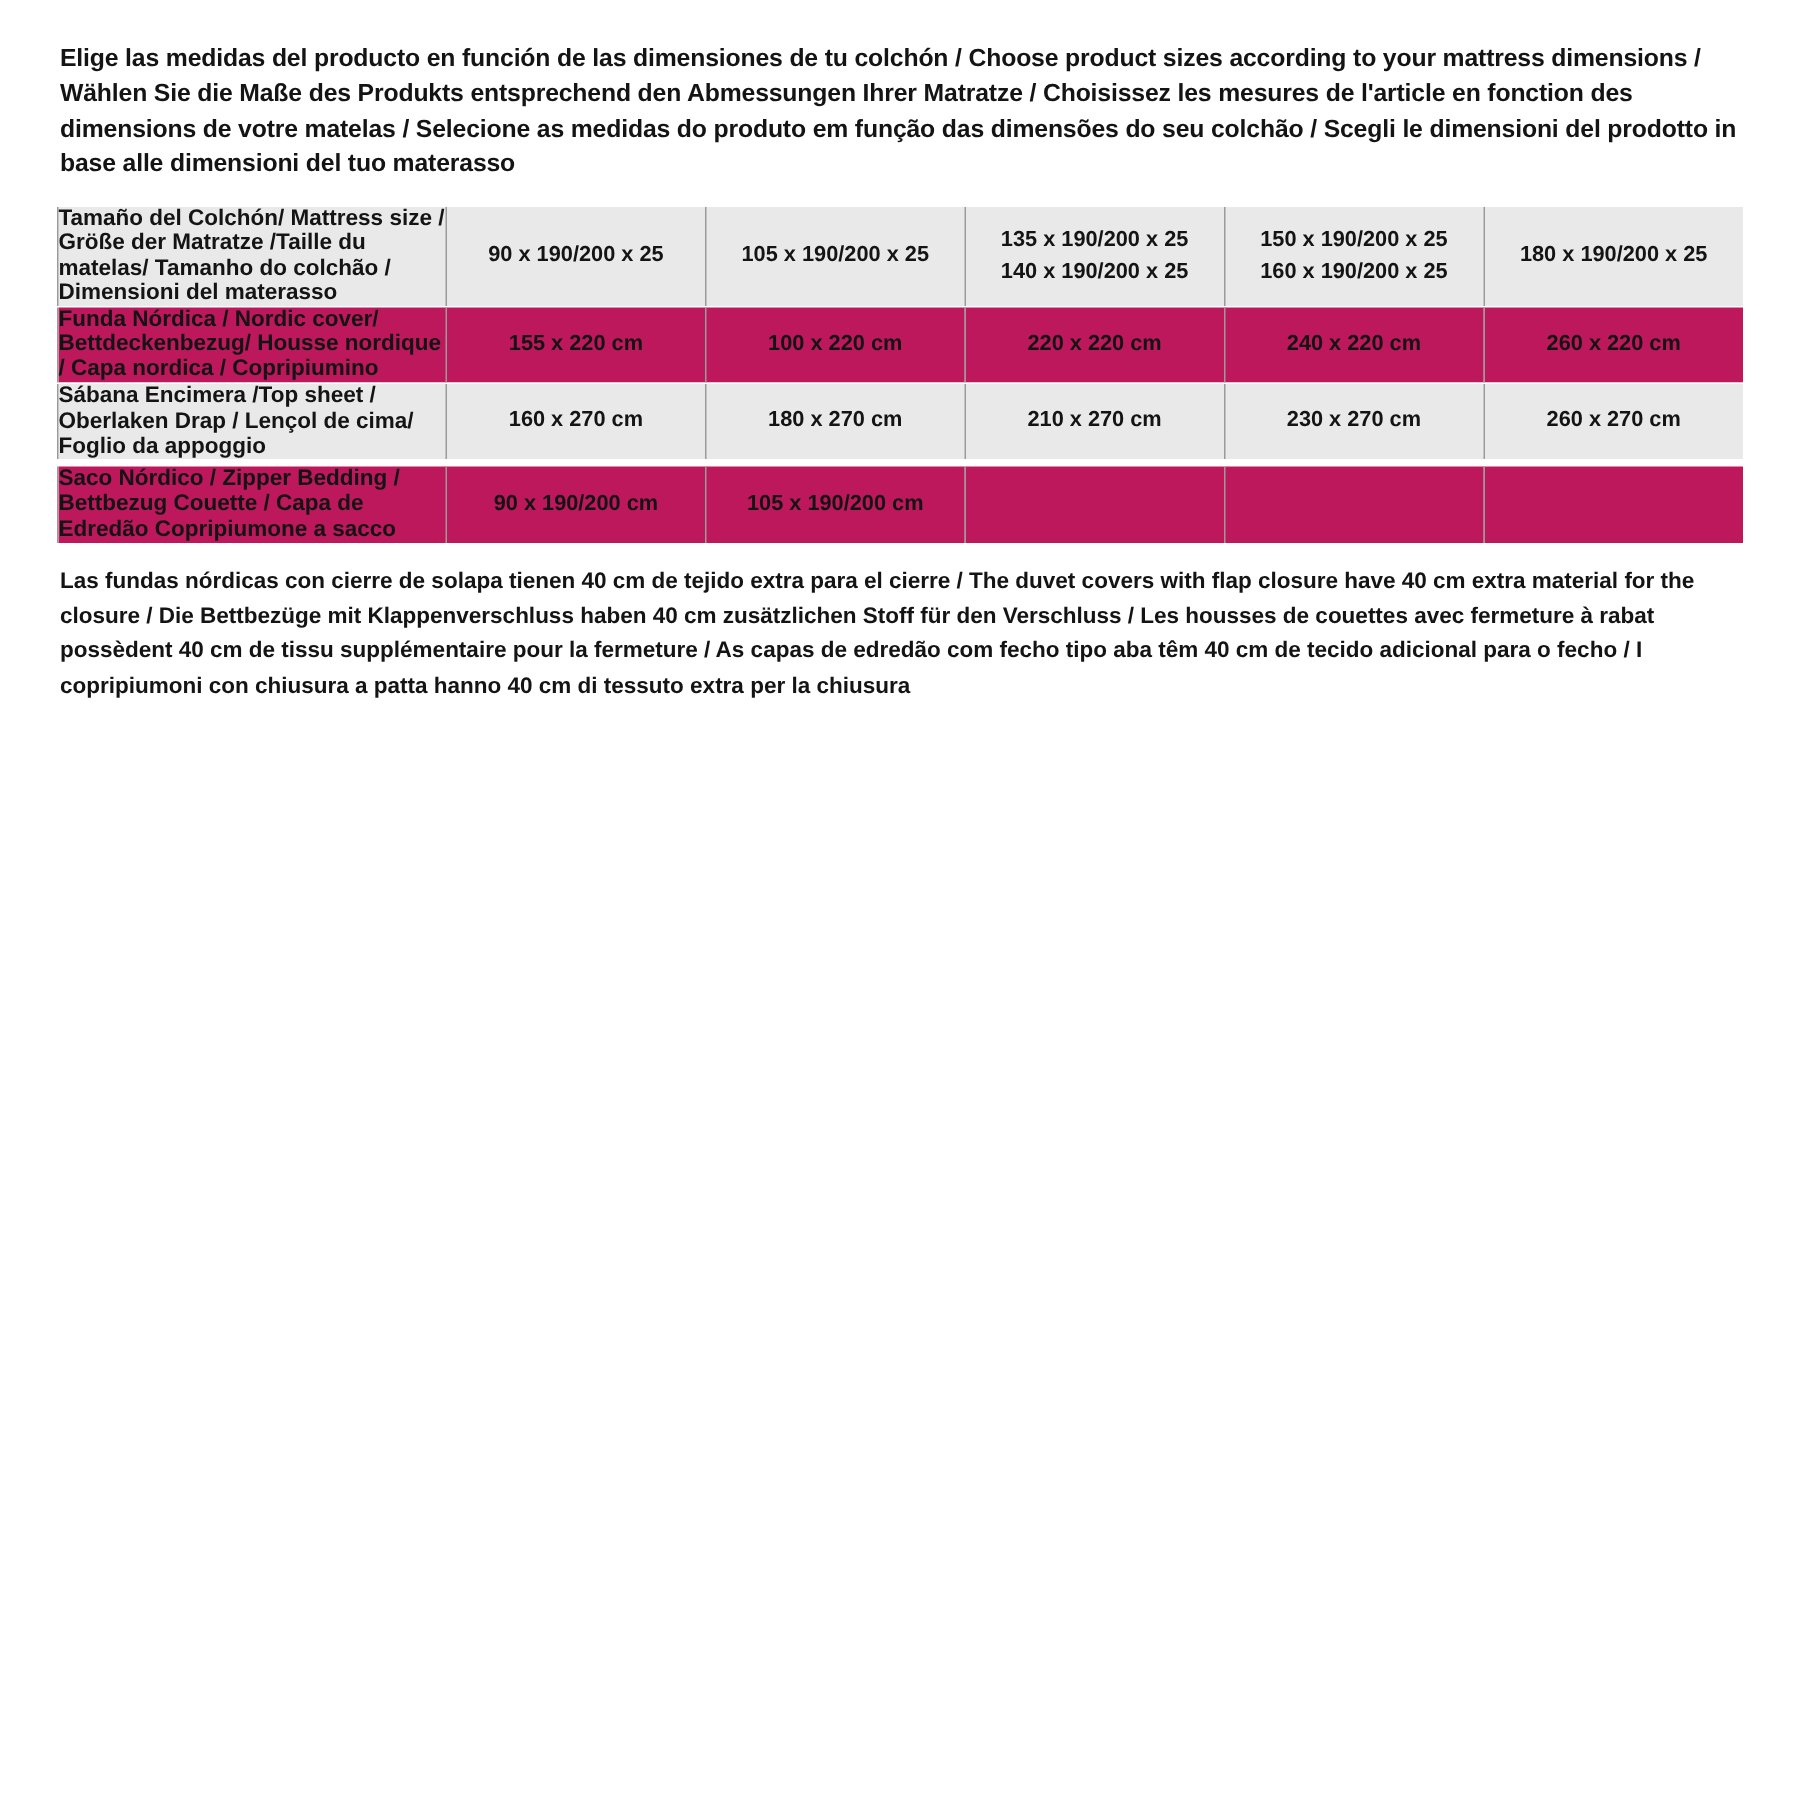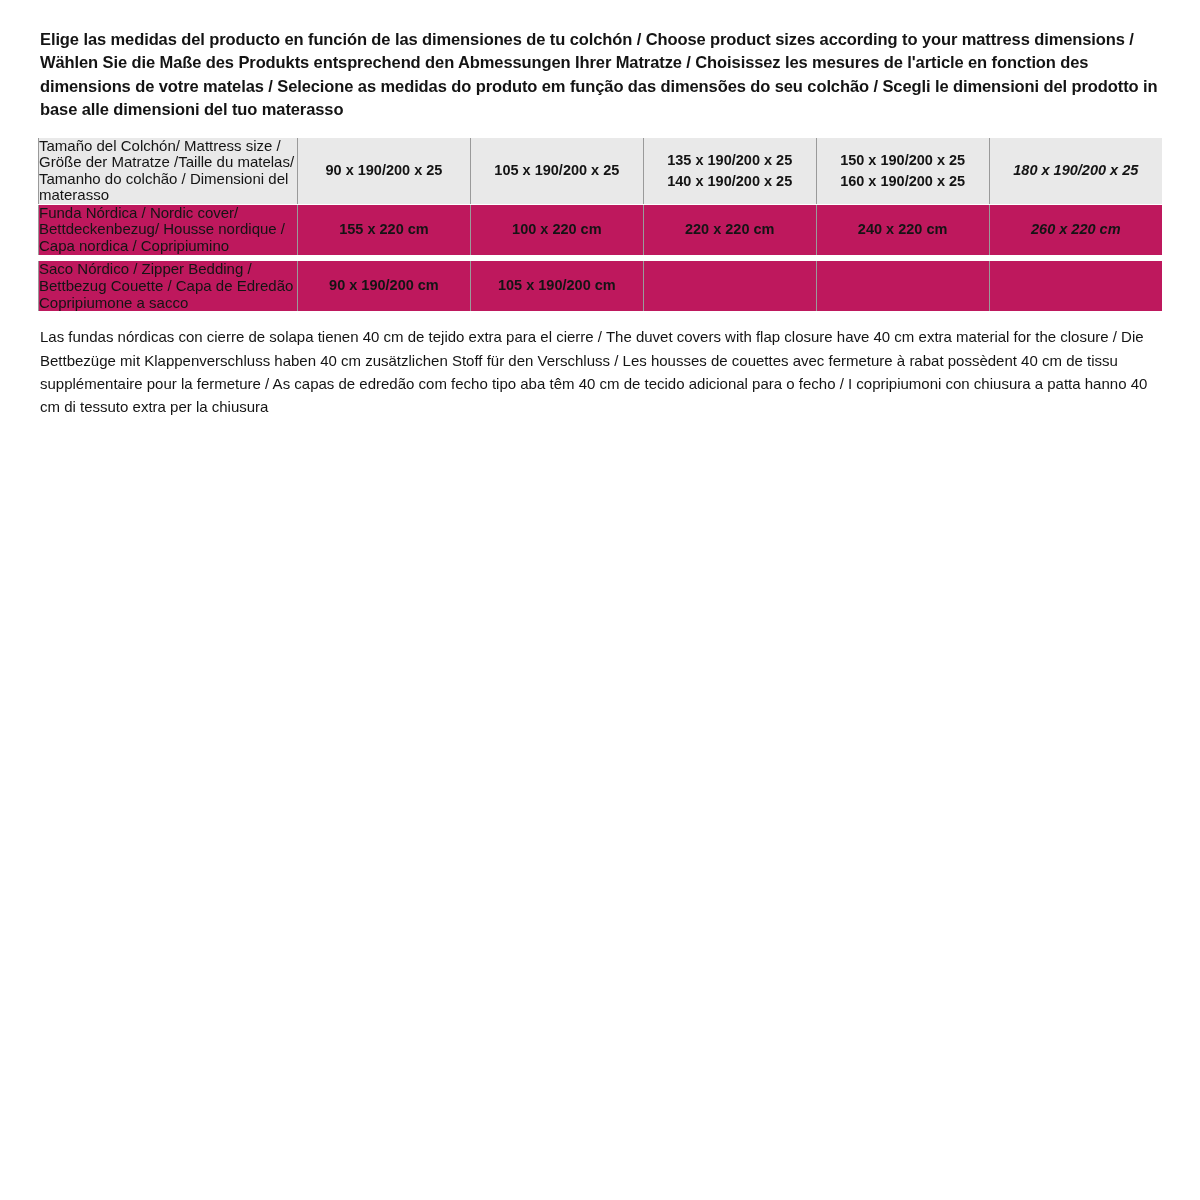--- a/index.html
+++ b/index.html
@@ -41,48 +41,47 @@
   }
   tr.shaded td {
     background: #e9e9e9;
   }
   tr.plain td {
     background: #be185d;
   }
   td.label {
     width: 258px;
     font-size: 15px;
-    font-weight: normal;
+    font-weight: bold;
     line-height: 1.12;
     padding: 10px 8px 10px 10px;
     border-left: none;
     color: #141414;
   }
   td.val {
     text-align: center;
     font-size: 14.5px;
     font-weight: bold;
     padding: 10px 4px;
     color: #141414;
     line-height: 1.35;
   }
   td.val:last-child {
     border-right: none;
-    font-style: italic;
   }
   td.val.multi {
     line-height: 1.45;
   }
   .row-sep {
     height: 1px;
     background: #ffffff;
   }
   .footnote {
     font-size: 15px;
-    font-weight: normal;
+    font-weight: bold;
     line-height: 1.55;
     margin: 14px 0 0 2px;
     color: #141414;
   }
   .hdr-label {
     line-height: 1.1;
   }
 </style>
 </head>
 <body>
@@ -115,20 +114,28 @@
         <td class="val">155 x 220 cm</td>
         <td class="val">100 x 220 cm</td>
         <td class="val">220 x 220 cm</td>
         <td class="val">240 x 220 cm</td>
         <td class="val">260 x 220 cm</td>
       </tr>
       <tr>
           <td colspan="6" class="row-sep" style="border:none;background:#fff;"></td>
         </tr>
 
+      <tr class="shaded">
+        <td class="label">Sábana Encimera /Top sheet / Oberlaken Drap / Lençol de cima/ Foglio da appoggio</td>
+        <td class="val">160 x 270 cm</td>
+        <td class="val">180 x 270 cm</td>
+        <td class="val">210 x 270 cm</td>
+        <td class="val">230 x 270 cm</td>
+        <td class="val">260 x 270 cm</td>
+      </tr>
       <tr>
           <td colspan="6" class="row-sep" style="border:none;background:#fff;"></td>
         </tr>
 
       <tr>
           <td colspan="6" class="row-sep" style="border:none;background:#fff;"></td>
         </tr>
 
       <tr>
           <td colspan="6" class="row-sep" style="border:none;background:#fff;"></td>

